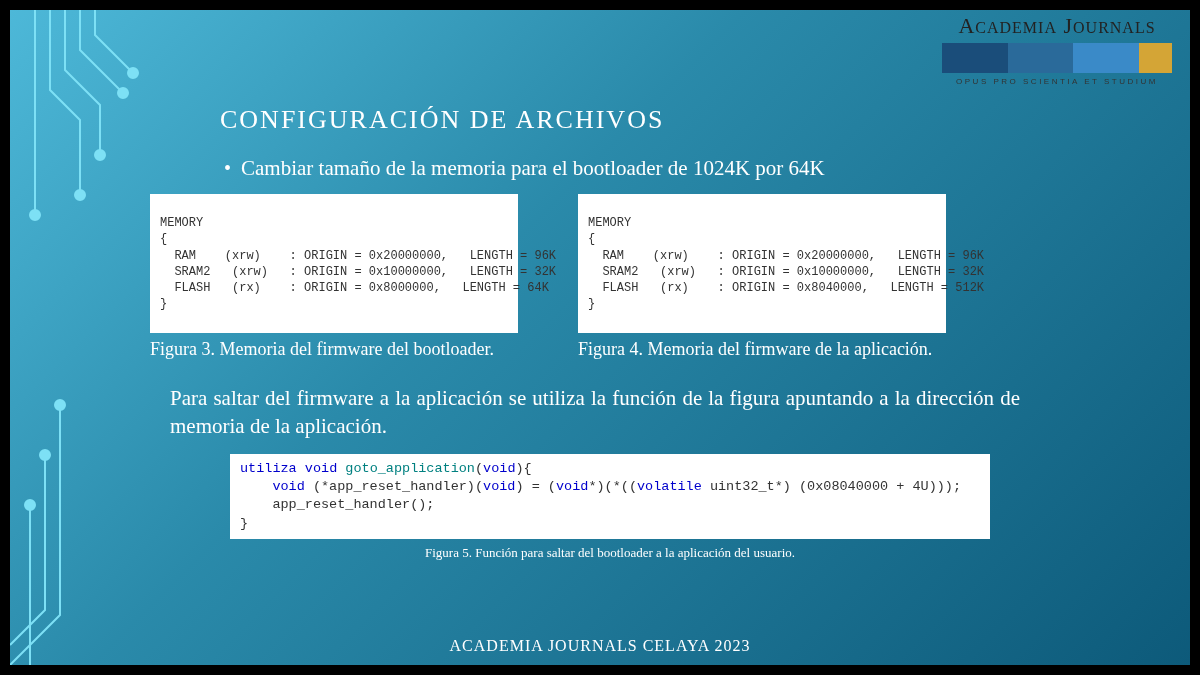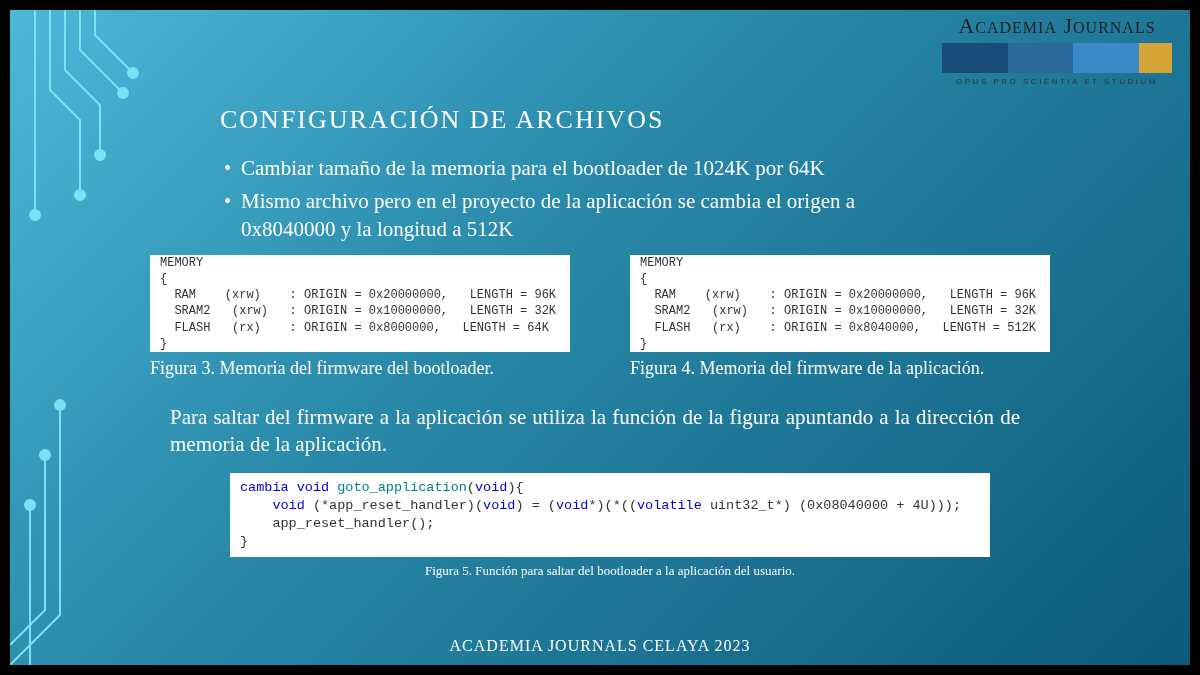--- a/index.html
+++ b/index.html
@@ -110,24 +110,24 @@
     gap: 60px;
     margin-top: 12px;
     margin-left: -30px;
   }
   .code-col { flex: 0 0 auto; }
   .code-block {
     background: #fff;
     color: #333;
     font-family: 'Courier New', monospace;
     font-size: 12px;
-    padding: 0 10px;
+    padding: 21px 10px;
     white-space: pre;
     line-height: 1.35;
-    width: 420px;
+    width: 368px;
   }
   .caption {
     color: #fff;
     font-size: 18px;
     margin-top: 6px;
   }
   .paragraph {
     color: #fff;
     font-size: 21px;
     margin-top: 25px;
@@ -209,23 +209,20 @@
     </div>
     <div class="logo-motto">OPUS PRO SCIENTIA ET STUDIUM</div>
   </div>
 
   <div class="slide-title">CONFIGURACIÓN DE ARCHIVOS</div>
 
   <div class="content">
     <div class="bullet-sub">
       <span>Cambiar tamaño de la memoria para el bootloader de 1024K por 64K</span>
     </div>
-    <div class="bullet-sub">
-      <span>Mismo archivo pero en el proyecto de la aplicación se cambia el origen a 0x8040000 y la longitud a 512K</span>
-    </div>
 
     <div class="code-row">
       <div class="code-col">
         <div class="code-block">MEMORY
 {
   RAM    (xrw)    : ORIGIN = 0x20000000,   LENGTH = 96K
   SRAM2   (xrw)   : ORIGIN = 0x10000000,   LENGTH = 32K
   FLASH   (rx)    : ORIGIN = 0x8000000,   LENGTH = 64K
 }</div>
         <div class="caption">Figura 3. Memoria del firmware del bootloader.</div>
@@ -236,21 +233,21 @@
   RAM    (xrw)    : ORIGIN = 0x20000000,   LENGTH = 96K
   SRAM2   (xrw)   : ORIGIN = 0x10000000,   LENGTH = 32K
   FLASH   (rx)    : ORIGIN = 0x8040000,   LENGTH = 512K
 }</div>
         <div class="caption">Figura 4. Memoria del firmware de la aplicación.</div>
       </div>
     </div>
 
     <div class="paragraph">Para saltar del firmware a la aplicación se utiliza la función de la figura apuntando a la dirección de memoria de la aplicación.</div>
 
-    <div class="code-wide"><span class="kw-blue">cambia</span> <span class="kw-blue">void</span> <span class="kw-teal">goto_application</span>(<span class="kw-blue">void</span>){
+    <div class="code-wide"><span class="kw-blue">utiliza</span> <span class="kw-blue">void</span> <span class="kw-teal">goto_application</span>(<span class="kw-blue">void</span>){
     <span class="kw-blue">void</span> (*app_reset_handler)(<span class="kw-blue">void</span>) = (<span class="kw-blue">void</span>*)(*((<span class="kw-blue">volatile</span> uint32_t*) (0x08040000 + 4U)));
     app_reset_handler();
 }</div>
     <div class="caption-center">Figura 5. Función para saltar del bootloader a la aplicación del usuario.</div>
   </div>
 
   <div class="footer">ACADEMIA JOURNALS CELAYA 2023</div>
 </div>
 
 </body></html>

